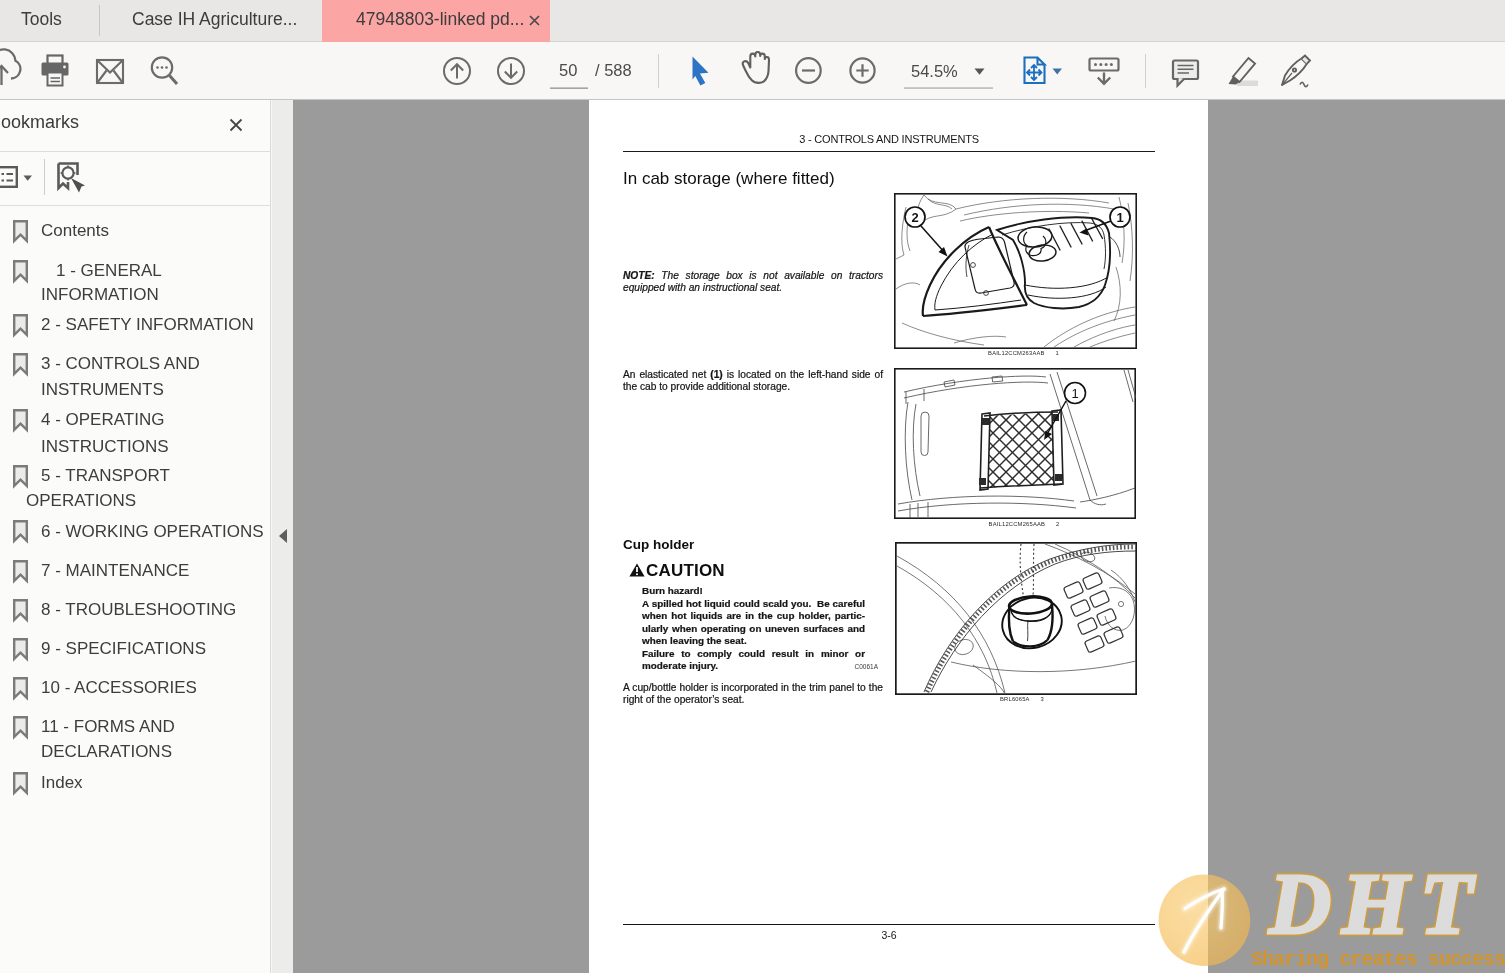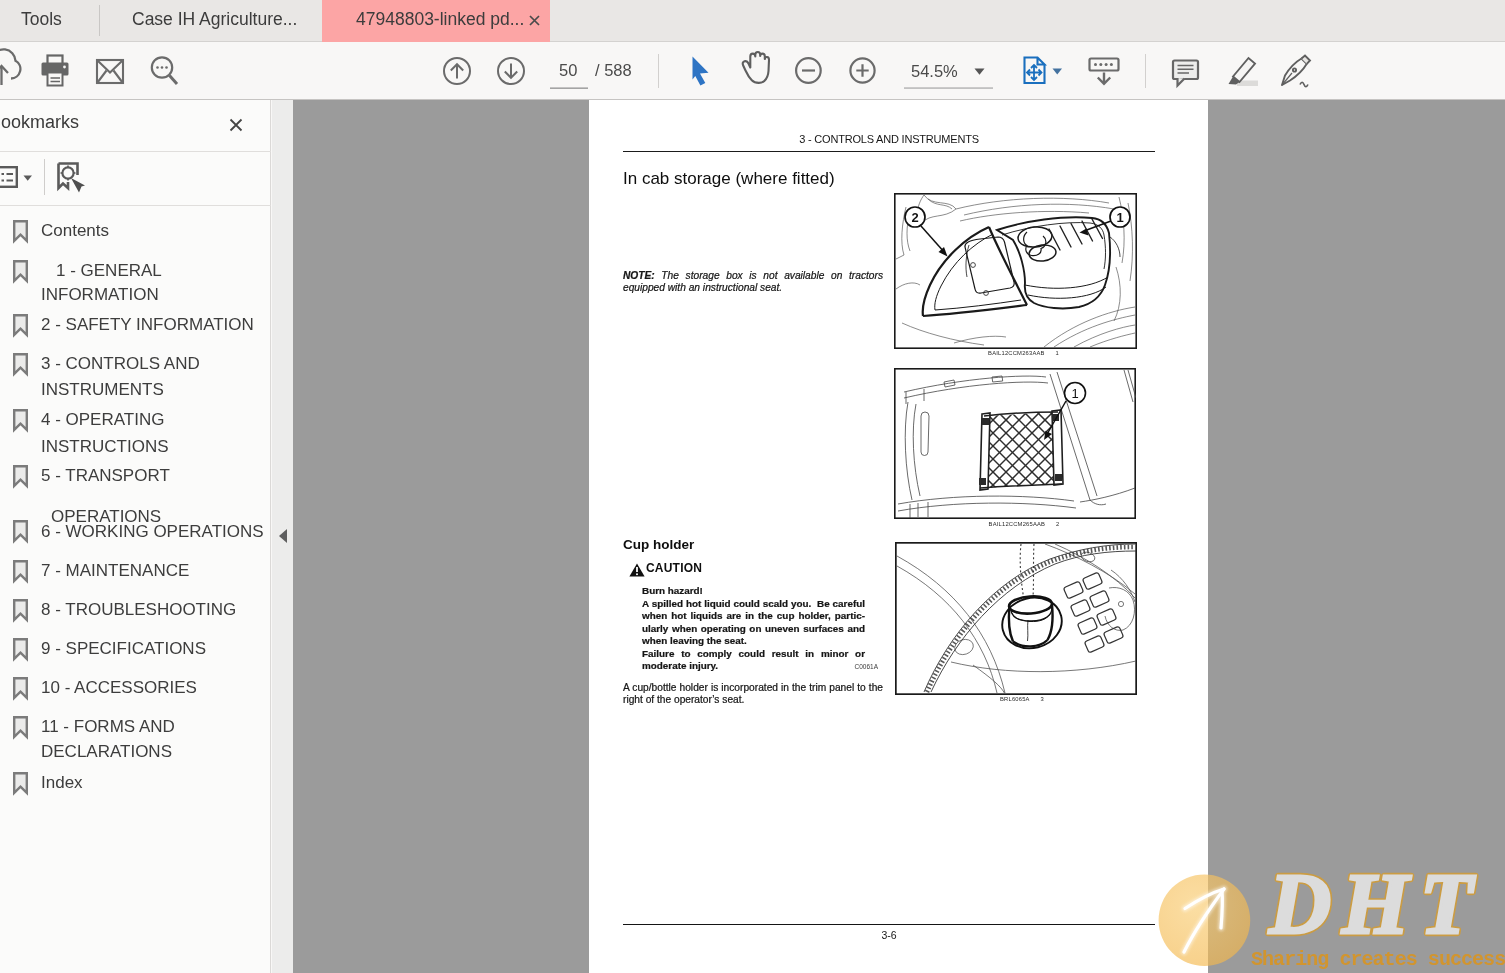--- a/index.html
+++ b/index.html
@@ -179,21 +179,21 @@
     </svg>
     <div class="bmline" style="left:41px; top:220.3px;">Contents</div>
     <div class="bmline" style="left:56px; top:259.9px;">1 - GENERAL</div>
     <div class="bmline" style="left:41px; top:283.9px;">INFORMATION</div>
     <div class="bmline" style="left:41px; top:313.9px;">2 - SAFETY INFORMATION</div>
     <div class="bmline" style="left:41px; top:353.4px;">3 - CONTROLS AND</div>
     <div class="bmline" style="left:41px; top:378.6px;">INSTRUMENTS</div>
     <div class="bmline" style="left:41px; top:409.1px;">4 - OPERATING</div>
     <div class="bmline" style="left:41px; top:435.9px;">INSTRUCTIONS</div>
     <div class="bmline" style="left:41px; top:464.9px;">5 - TRANSPORT</div>
-    <div class="bmline" style="left:51px; top:490.1px;margin-top:16px;">OPERATIONS</div>
+    <div class="bmline" style="left:26px; top:490.1px;">OPERATIONS</div>
     <div class="bmline" style="left:41px; top:520.6px;">6 - WORKING OPERATIONS</div>
     <div class="bmline" style="left:41px; top:559.9px;">7 - MAINTENANCE</div>
     <div class="bmline" style="left:41px; top:598.9px;">8 - TROUBLESHOOTING</div>
     <div class="bmline" style="left:41px; top:637.9px;">9 - SPECIFICATIONS</div>
     <div class="bmline" style="left:41px; top:676.9px;">10 - ACCESSORIES</div>
     <div class="bmline" style="left:41px; top:715.9px;">11 - FORMS AND</div>
     <div class="bmline" style="left:41px; top:740.9px;">DECLARATIONS</div>
     <div class="bmline" style="left:41px; top:772.2px;">Index</div>
   </div>
   <svg class="abs" style="left:0; top:0; z-index:5;" width="60" height="973" viewBox="0 0 60 973">
@@ -222,29 +222,33 @@
   <div id="contentbg"></div>
   <div id="page">
     <div class="pg" style="left:0; top:33px; width:600px; text-align:center; font-size:11px; letter-spacing:-0.2px; color:#161616;">3 - CONTROLS AND INSTRUMENTS</div>
     <div class="pg" style="left:34px; top:50.5px; width:532px; height:1.8px; background:#1b1b1b;"></div>
     <div class="pg" style="left:34px; top:69.2px; font-size:17px; color:#0e0e0e;">In cab storage (where fitted)</div>
 
     <div class="pg body" style="left:34px; top:137.6px; width:260px; font-style:italic;margin-top:32px;">
       <div class="jl"><b style="font-weight:bold;">NOTE:</b> The storage box is not available on tractors</div>
       <div>equipped with an instructional seat.</div>
     </div>
+    <div class="pg body" style="left:34px; top:269px; width:260px;">
+      <div class="jl">An elasticated net <b>(1)</b> is located on the left-hand side of</div>
+      <div>the cab to provide additional storage.</div>
+    </div>
 
     <div class="pg" style="left:34px; top:436.6px; font-size:13.5px; font-weight:bold; color:#0e0e0e;">Cup holder</div>
 
     <svg class="pg" style="left:40px; top:463.2px;" width="16" height="14" viewBox="0 0 16 14">
       <path d="M8 0.5 L15.6 13.5 H0.4 Z" fill="#111"></path>
       <path d="M8 4 V9" stroke="#fff" stroke-width="1.8"></path>
       <circle cx="8" cy="11.3" r="1" fill="#fff"></circle>
     </svg>
-    <div class="pg" style="left:57px; top:460.9px; font-size:12px; font-weight:bold; letter-spacing:0.2px; color:#0e0e0e;">CAUTION</div>
+    <div class="pg" style="left:57px; top:460.9px; font-size:17px; font-weight:bold; letter-spacing:0.2px; color:#0e0e0e;">CAUTION</div>
 
     <div class="pg body" style="left:53px; top:485.3px; width:223px; font-weight:bold; font-size:9.9px; line-height:12.5px;">
       <div>Burn hazard!</div>
       <div class="jl">A spilled hot liquid could scald you.&nbsp; Be careful</div>
       <div class="jl">when hot liquids are in the cup holder, partic-</div>
       <div class="jl">ularly when operating on uneven surfaces and</div>
       <div>when leaving the seat.</div>
       <div class="jl">Failure to comply could result in minor or</div>
       <div>moderate injury.</div>
     </div>

